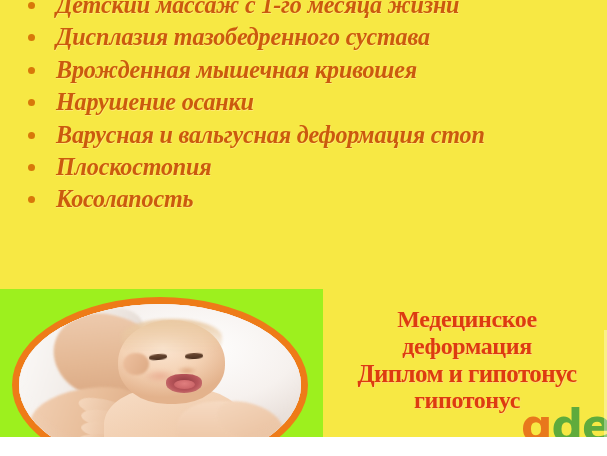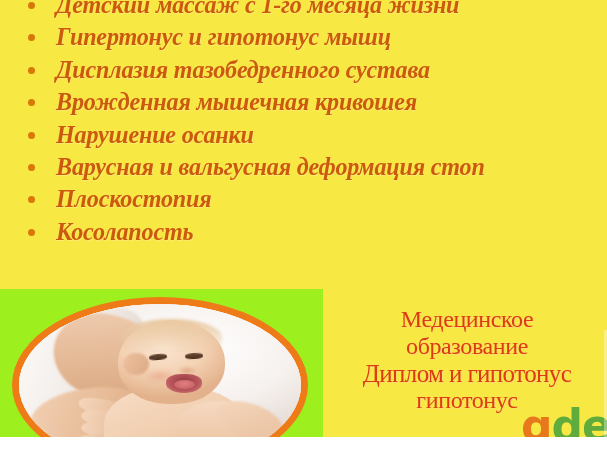--- a/index.html
+++ b/index.html
@@ -190,21 +190,21 @@
 
   
   #credentials {
     position: absolute;
     left: 327px;
     top: 306px;
     width: 280px;
     text-align: center;
   }
   #credentials .cred-line {
-    font-weight: 400;
+    font-weight: 700;
     font-size: 24px;
     line-height: 27px;
     color: #DD3B10;
     letter-spacing: -0.4px;
     white-space: nowrap;
     text-shadow: 0.8px 0.8px 0 rgba(255, 214, 120, 0.9);
   }
   #credentials .cred-line.wide {
     font-size: 25px;
     letter-spacing: -0.6px;
@@ -237,24 +237,20 @@
 </style>
 </head>
 <body>
 
 <div id="poster">
 
   <ul id="service-list">
     <li class="list-item">
       <span class="bullet-dot"></span>
       <span class="item-label">Детский массаж с 1-го месяца жизни</span>
-    </li>
-    <li class="list-item">
-      <span class="bullet-dot"></span>
-      <span class="item-label">Гипертонус и гипотонус мышц</span>
     </li>
     <li class="list-item">
       <span class="bullet-dot"></span>
       <span class="item-label">Дисплазия тазобедренного сустава</span>
     </li>
     <li class="list-item">
       <span class="bullet-dot"></span>
       <span class="item-label">Врожденная мышечная кривошея</span>
     </li>
     <li class="list-item">
@@ -296,21 +292,21 @@
       <div class="ph-layer ph-eye" id="ph-eye-r"></div>
       <div class="ph-layer" id="ph-nose"></div>
       <div class="ph-layer" id="ph-mouth"></div>
       <div class="ph-layer" id="ph-mouth-tongue"></div>
       <div class="ph-layer" id="ph-soft"></div>
     </div>
   </div>
 
   <div id="credentials">
     <div class="cred-line">Медецинское</div>
-    <div class="cred-line">образование</div>
+    <div class="cred-line">деформация</div>
     <div class="cred-line wide">Диплом и гипотонус</div>
     <div class="cred-line">гипотонус</div>
   </div>
 
   <div id="watermark"><span class="wm-accent">g</span><span>d</span><span>e</span></div>
 
   <div id="edge-strip"></div>
 
 </div>
 

